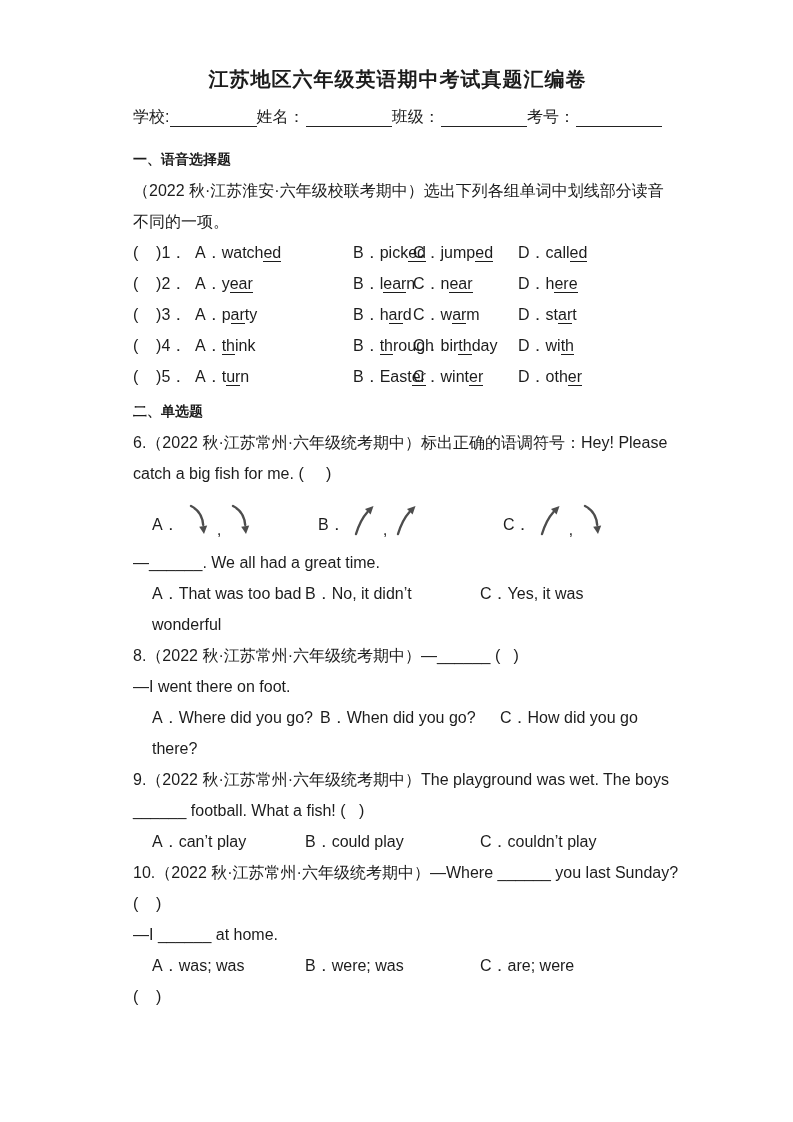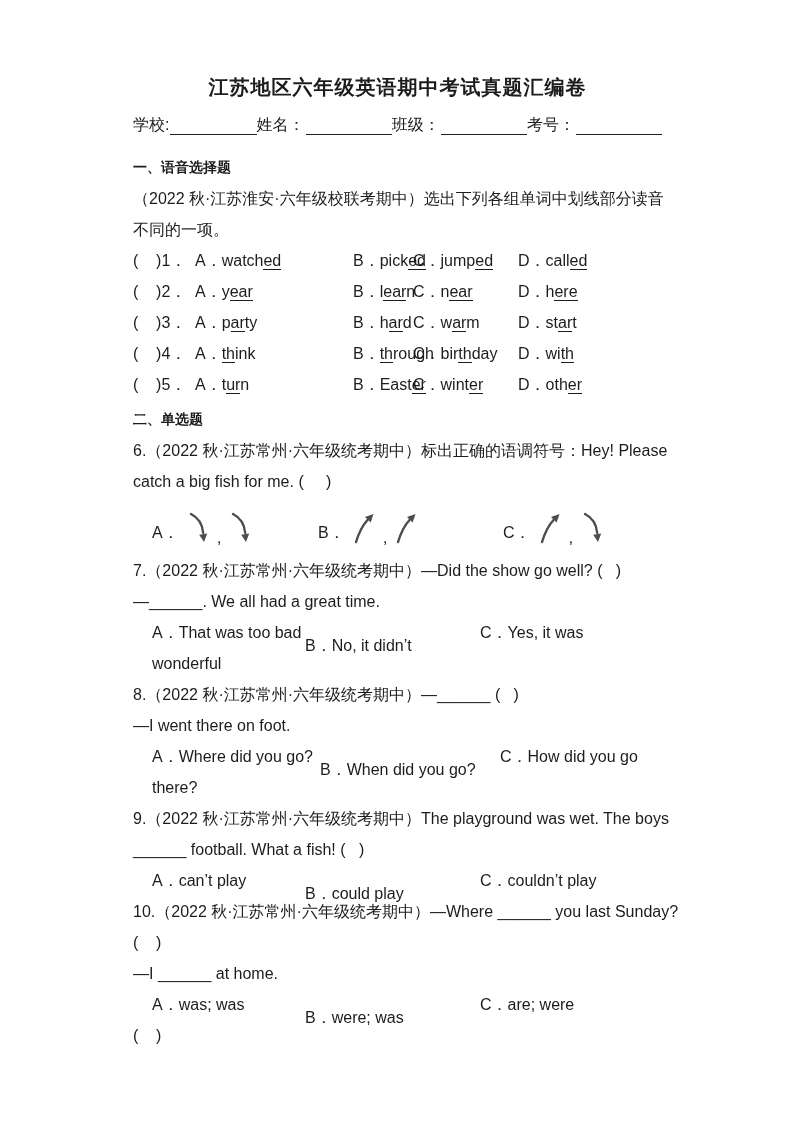--- a/index.html
+++ b/index.html
@@ -1,38 +1,38 @@
 <!DOCTYPE html>
 <html><head>
 <meta charset="utf-8">
 <style>
   html,body{margin:0;padding:0;background:#ffffff;}
   .page{
     position:relative;width:793px;height:1122px;background:#ffffff;
     font-family:"Liberation Sans","DejaVu Sans",sans-serif;
     color:#1c1c1c;font-size:16px;overflow:hidden;
   }
-  .content{position:absolute;left:133px;top:8px;width:529px;}
+  .content{position:absolute;left:133px;top:0;width:529px;}
   .doc-title{
     margin-top:64px;height:30px;line-height:30px;text-align:center;
     font-size:20px;font-weight:bold;letter-spacing:1px;white-space:nowrap;
   }
   .hdr{display:flex;align-items:flex-start;margin-top:12px;height:24px;}
   .hdr .lbl{white-space:pre;line-height:22px;}
   .hdr .blank{flex:1;height:20px;border-bottom:1px solid #222;margin-left:1px;}
   .heading{height:31px;line-height:31px;font-weight:bold;font-size:14px;white-space:pre;}
   .heading.sec2{margin-top:4px;}
   .line{height:31px;line-height:31px;white-space:pre;}
   .prow{position:relative;height:31px;line-height:31px;white-space:pre;}
   .cell{position:absolute;top:0;}
   .c0{left:0;} .ca{left:62px;} .cb{left:175px;margin-left:45px;} .cc{left:280px;text-align:right;} .cd{left:385px;}
   .ul{border-bottom:1.5px solid #1c1c1c;}
   .orow{position:relative;height:31px;line-height:31px;white-space:pre;}
   .op{position:absolute;top:0;}
-  .o1{left:19px;} .o2{left:172px;margin-top:13px;} .o3{left:347px;}
+  .o1{left:19px;} .o2{left:172px;} .o3{left:347px;}
   .q8row .o2{left:187px;} .q8row .o3{left:367px;}
   .cont{height:31px;line-height:31px;padding-left:19px;white-space:pre;}
   .arow{position:relative;height:58px;}
   .aopt{position:absolute;bottom:10px;display:flex;align-items:flex-end;gap:8px;}
   .a1{left:19px;} .a2{left:185px;} .a3{left:370px;}
   .albl{line-height:18px;margin-bottom:3px;white-space:pre;}
   .aicon svg{display:block;}
   .cma{line-height:10px;margin-bottom:2px;font-size:17px;color:#333;}
 </style>
 </head>
@@ -142,21 +142,20 @@
         <span class="cma">,</span>
         <span class="aicon">
             <svg width="22" height="34" viewBox="0 0 22 34">
               <path d="M4 3 C 11 6.5 15.5 13 16.2 22" fill="none" stroke="#4d4d4d" stroke-width="2.4" stroke-linecap="round"></path>
               <path d="M17 31 L20.2 22.5 L12.2 23.7 Z" fill="#4d4d4d"></path>
             </svg>
           </span>
       </span>
     </div>
 
-    <div class="line">7.（2022 秋·江苏常州·六年级统考期中）—Did the show go well? (   )</div>
     <div class="line">—______. We all had a great time.</div>
     <div class="orow">
       <span class="op o1"><span>A．</span><span>That was too bad</span></span>
       <span class="op o2"><span>B．</span><span>No, it didn’t</span></span>
       <span class="op o3"><span>C．</span><span>Yes, it was</span></span>
     </div>
     <div class="cont">wonderful</div>
 
     <div class="line">8.（2022 秋·江苏常州·六年级统考期中）—______ (   )</div>
     <div class="line">—I went there on foot.</div>

